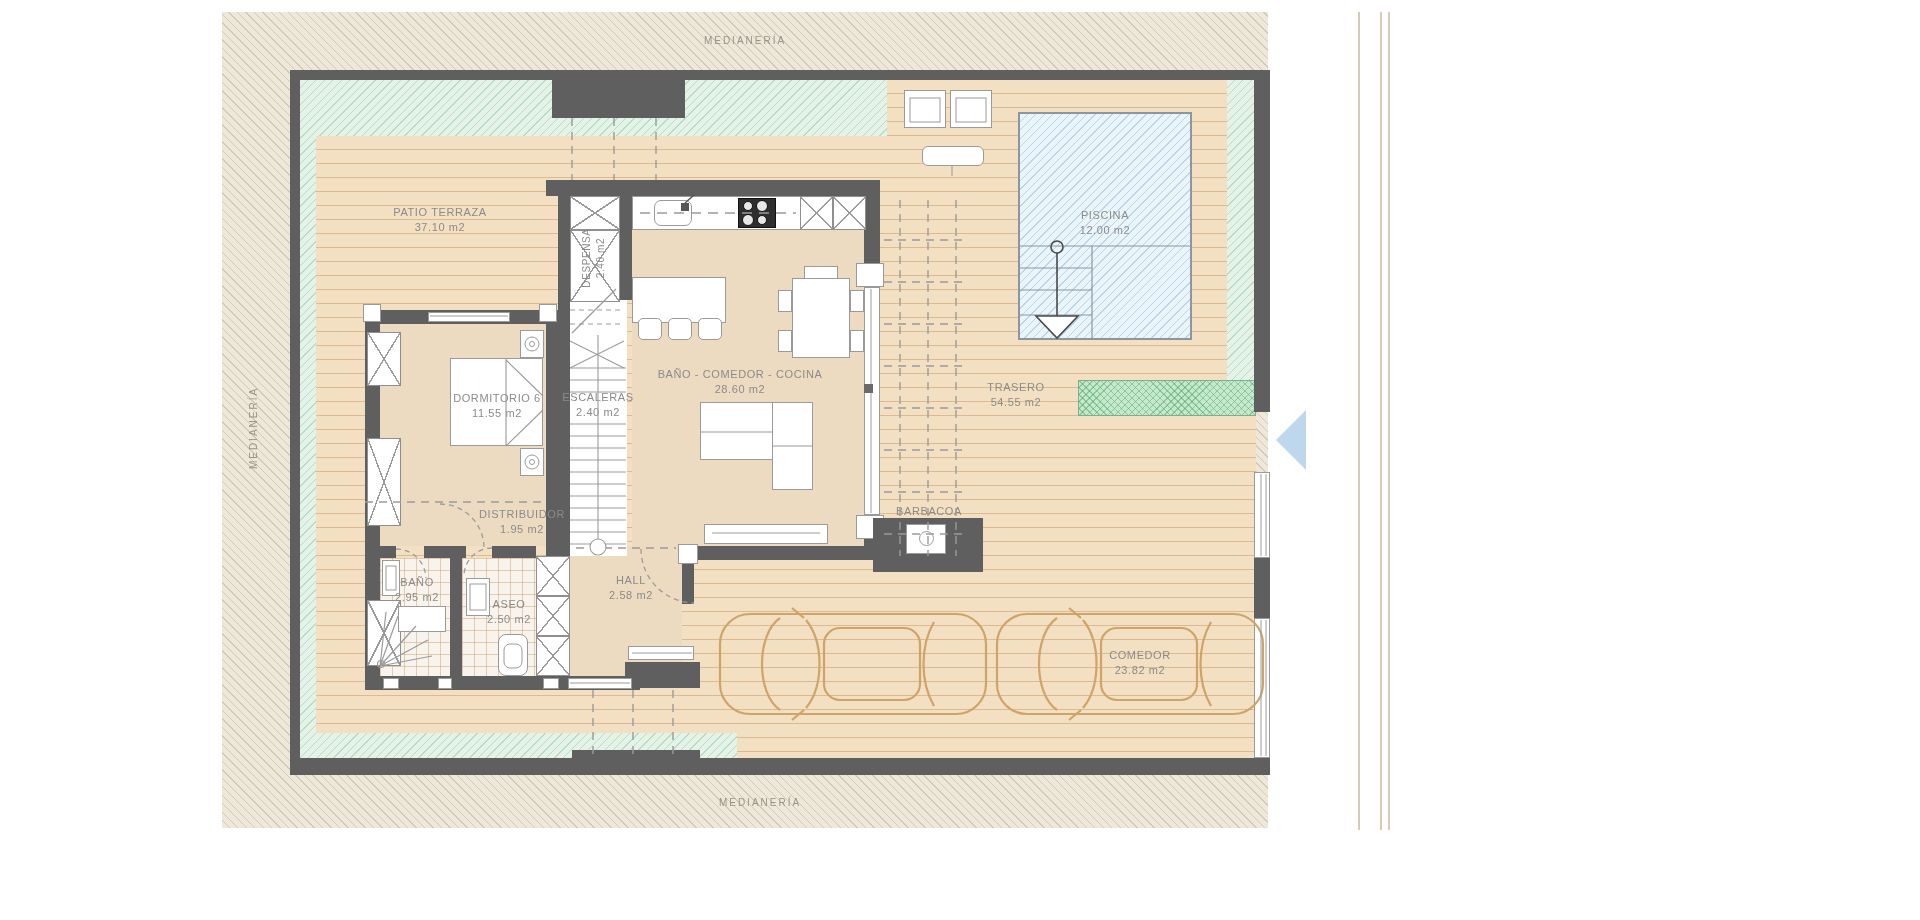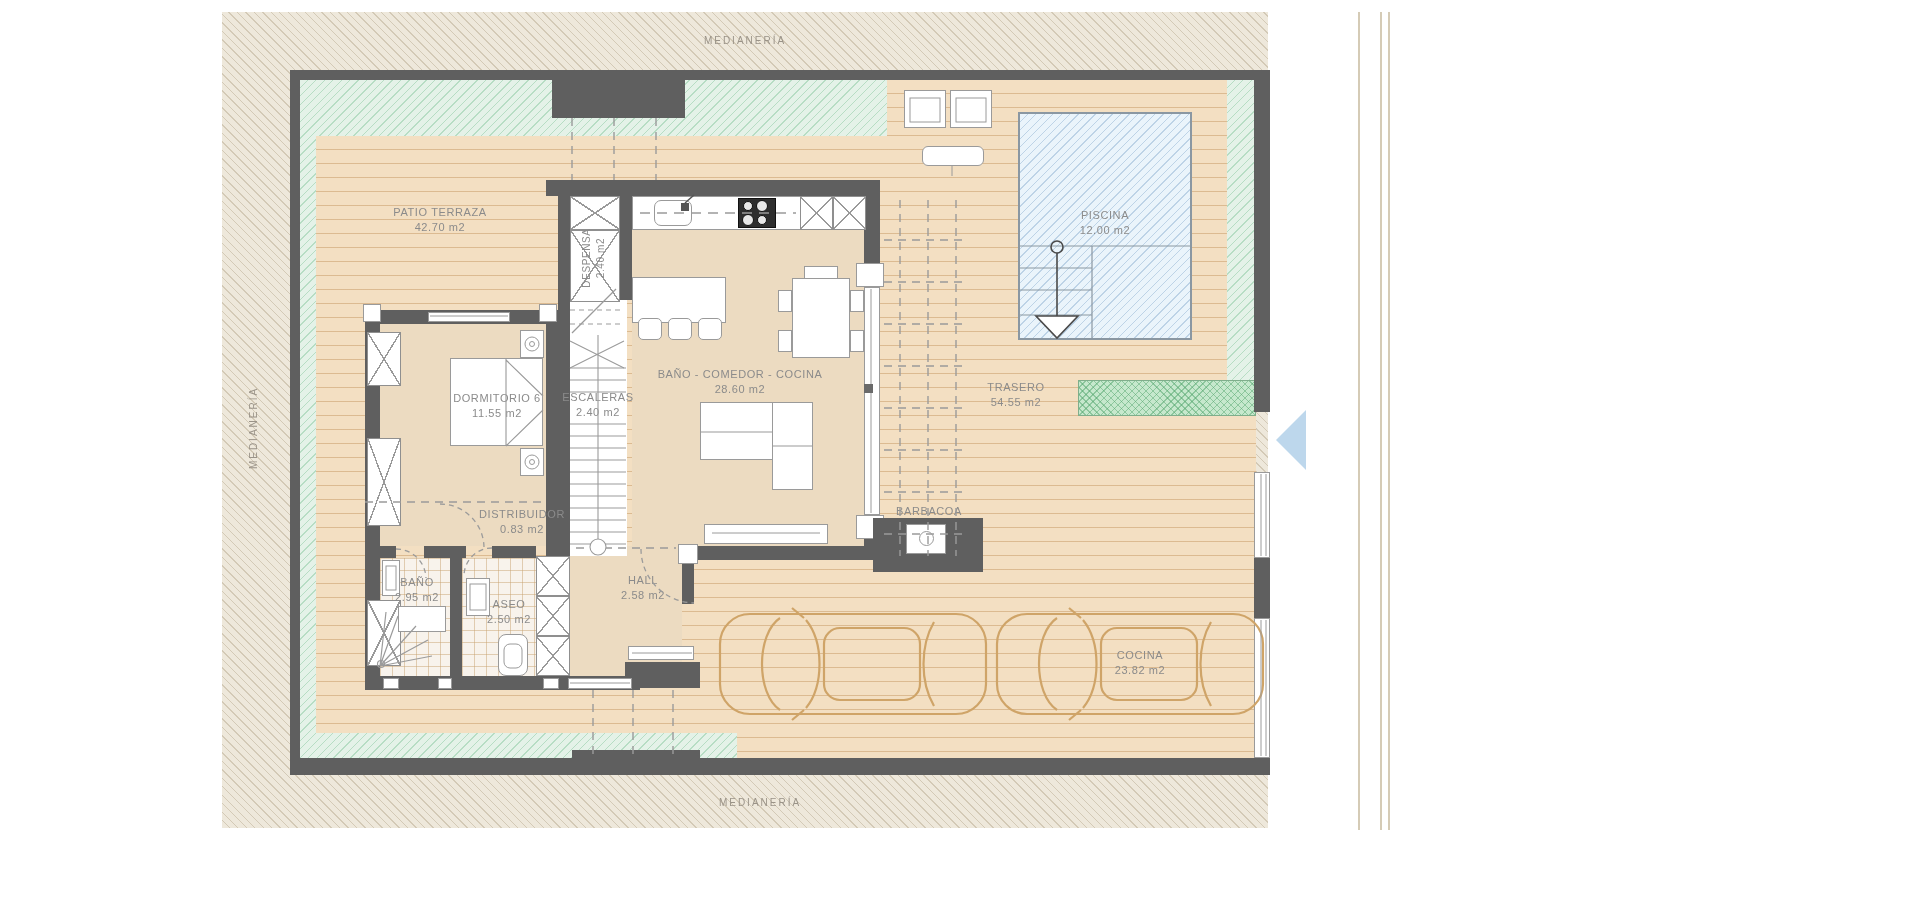--- a/index.html
+++ b/index.html
@@ -157,21 +157,21 @@
   <div class="wall" style="left:873px;top:518px;width:110px;height:54px;z-index:5;"></div>
   <div class="wbox" style="left:906px;top:524px;width:40px;height:30px;z-index:5;"></div>
   <div class="wbox" style="left:919px;top:531px;width:15px;height:15px;border-radius:50%;z-index:6;"></div>
 
   <div class="lbl med" style="left:745px;top:41px;"><span>MEDIANERÍA</span></div>
   <div class="lbl med rot" style="left:254px;top:428px;"><span>MEDIANERÍA</span></div>
   <div class="lbl med" style="left:760px;top:803px;"><span>MEDIANERÍA</span></div>
 
   <div class="lbl" style="left:440px;top:220px;">
     <div>PATIO TERRAZA</div>
-      <div>42.70 m2</div>
+      <div>37.10 m2</div>
     </div>
   <div class="lbl" style="left:1105px;top:223px;">
     <div>PISCINA</div>
       <div>12.00 m2</div>
     </div>
   <div class="lbl" style="left:497px;top:406px;">
     <div>DORMITORIO 6</div>
       <div>11.55 m2</div>
     </div>
   <div class="lbl" style="left:598px;top:405px;">
@@ -185,39 +185,39 @@
   <div class="lbl" style="left:740px;top:382px;">
     <div>BAÑO - COMEDOR - COCINA</div>
       <div>28.60 m2</div>
     </div>
   <div class="lbl" style="left:1016px;top:395px;">
     <div>TRASERO</div>
       <div>54.55 m2</div>
     </div>
   <div class="lbl" style="left:522px;top:522px;">
     <div>DISTRIBUIDOR</div>
-      <div>0.83 m2</div>
+      <div>1.95 m2</div>
     </div>
   <div class="lbl" style="left:417px;top:590px;">
     <div>BAÑO</div>
       <div>2.95 m2</div>
     </div>
   <div class="lbl" style="left:509px;top:612px;">
     <div>ASEO</div>
       <div>2.50 m2</div>
     </div>
-  <div class="lbl" style="left:631px;top:588px;margin-left:12px;">
+  <div class="lbl" style="left:631px;top:588px;">
     <div>HALL</div>
       <div>2.58 m2</div>
     </div>
   <div class="lbl" style="left:929px;top:512px;">
     <div>BARBACOA</div>
     </div>
   <div class="lbl" style="left:1140px;top:663px;">
-    <div>COCINA</div>
+    <div>COMEDOR</div>
       <div>23.82 m2</div>
     </div>
 
   <svg class="overlay" width="1920" height="920" viewBox="0 0 1920 920">
     <defs>
       <g id="car" fill="none" stroke="#cfa468" stroke-width="2.2">
         <rect x="2" y="2" width="266" height="100" rx="30"></rect>
         <path d="M62 6 C38 22 38 82 62 98"></path>
         <path d="M88 8 C106 30 106 74 88 96"></path>
         <rect x="106" y="16" width="96" height="72" rx="16"></rect>

